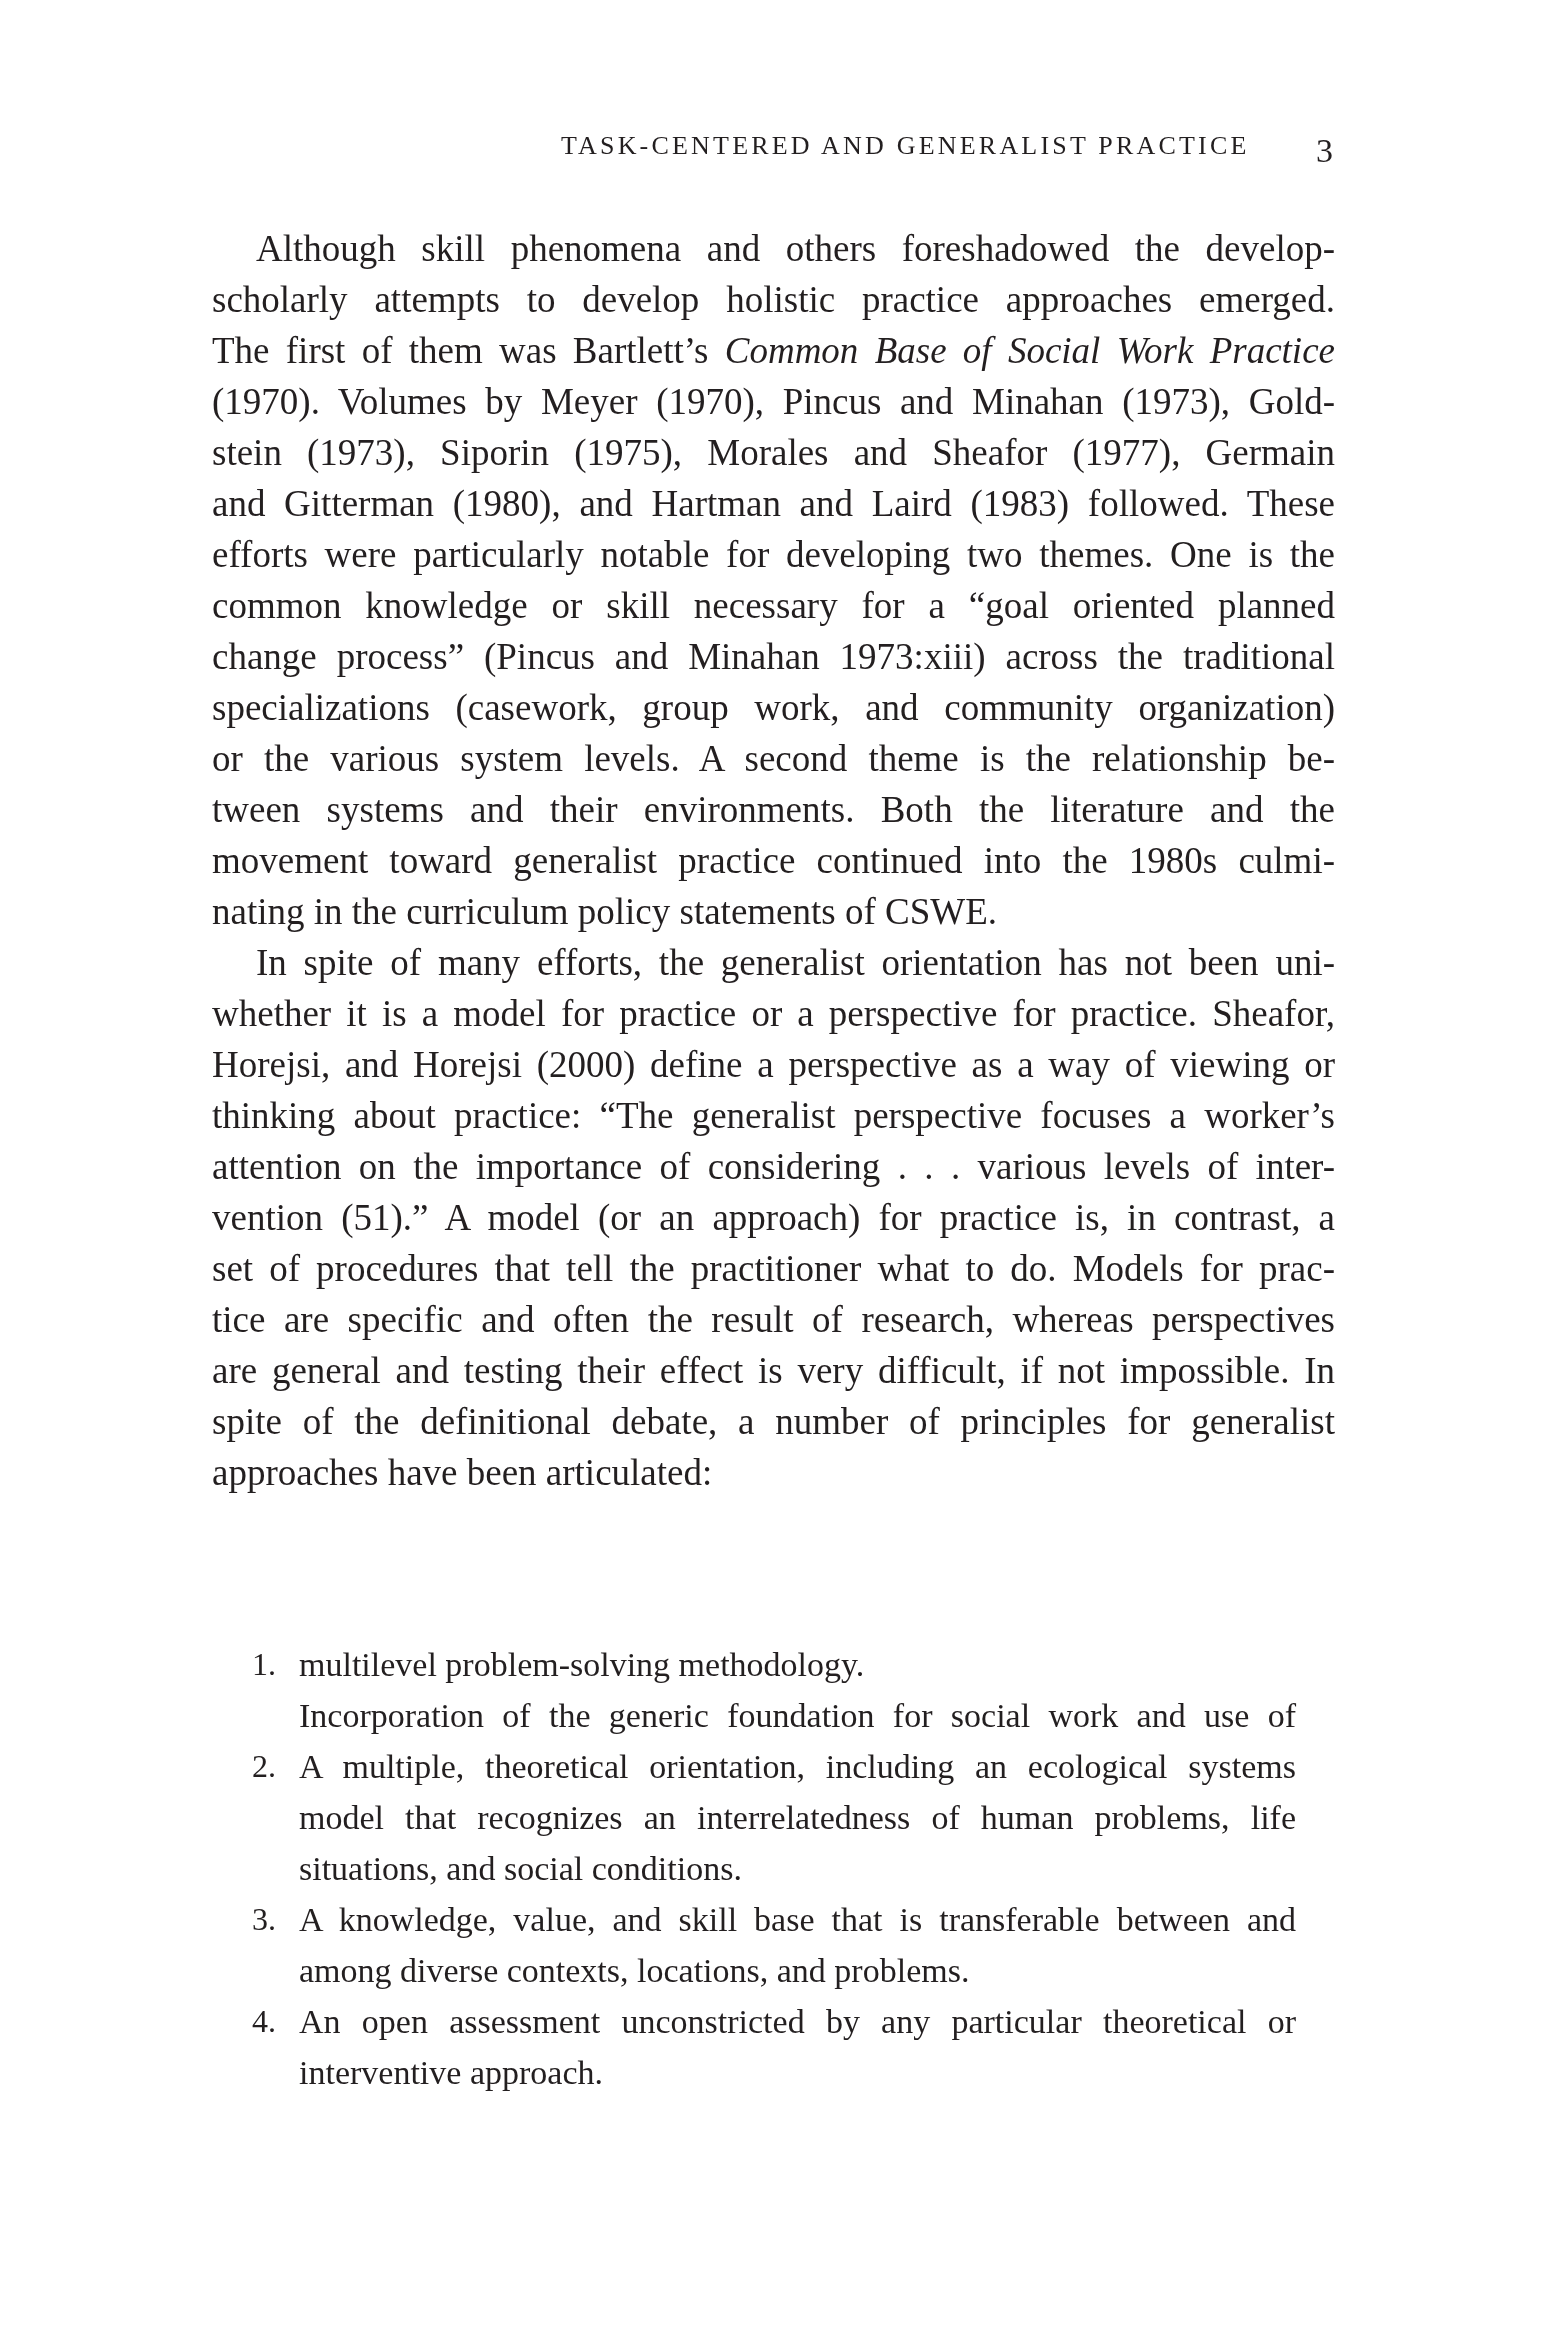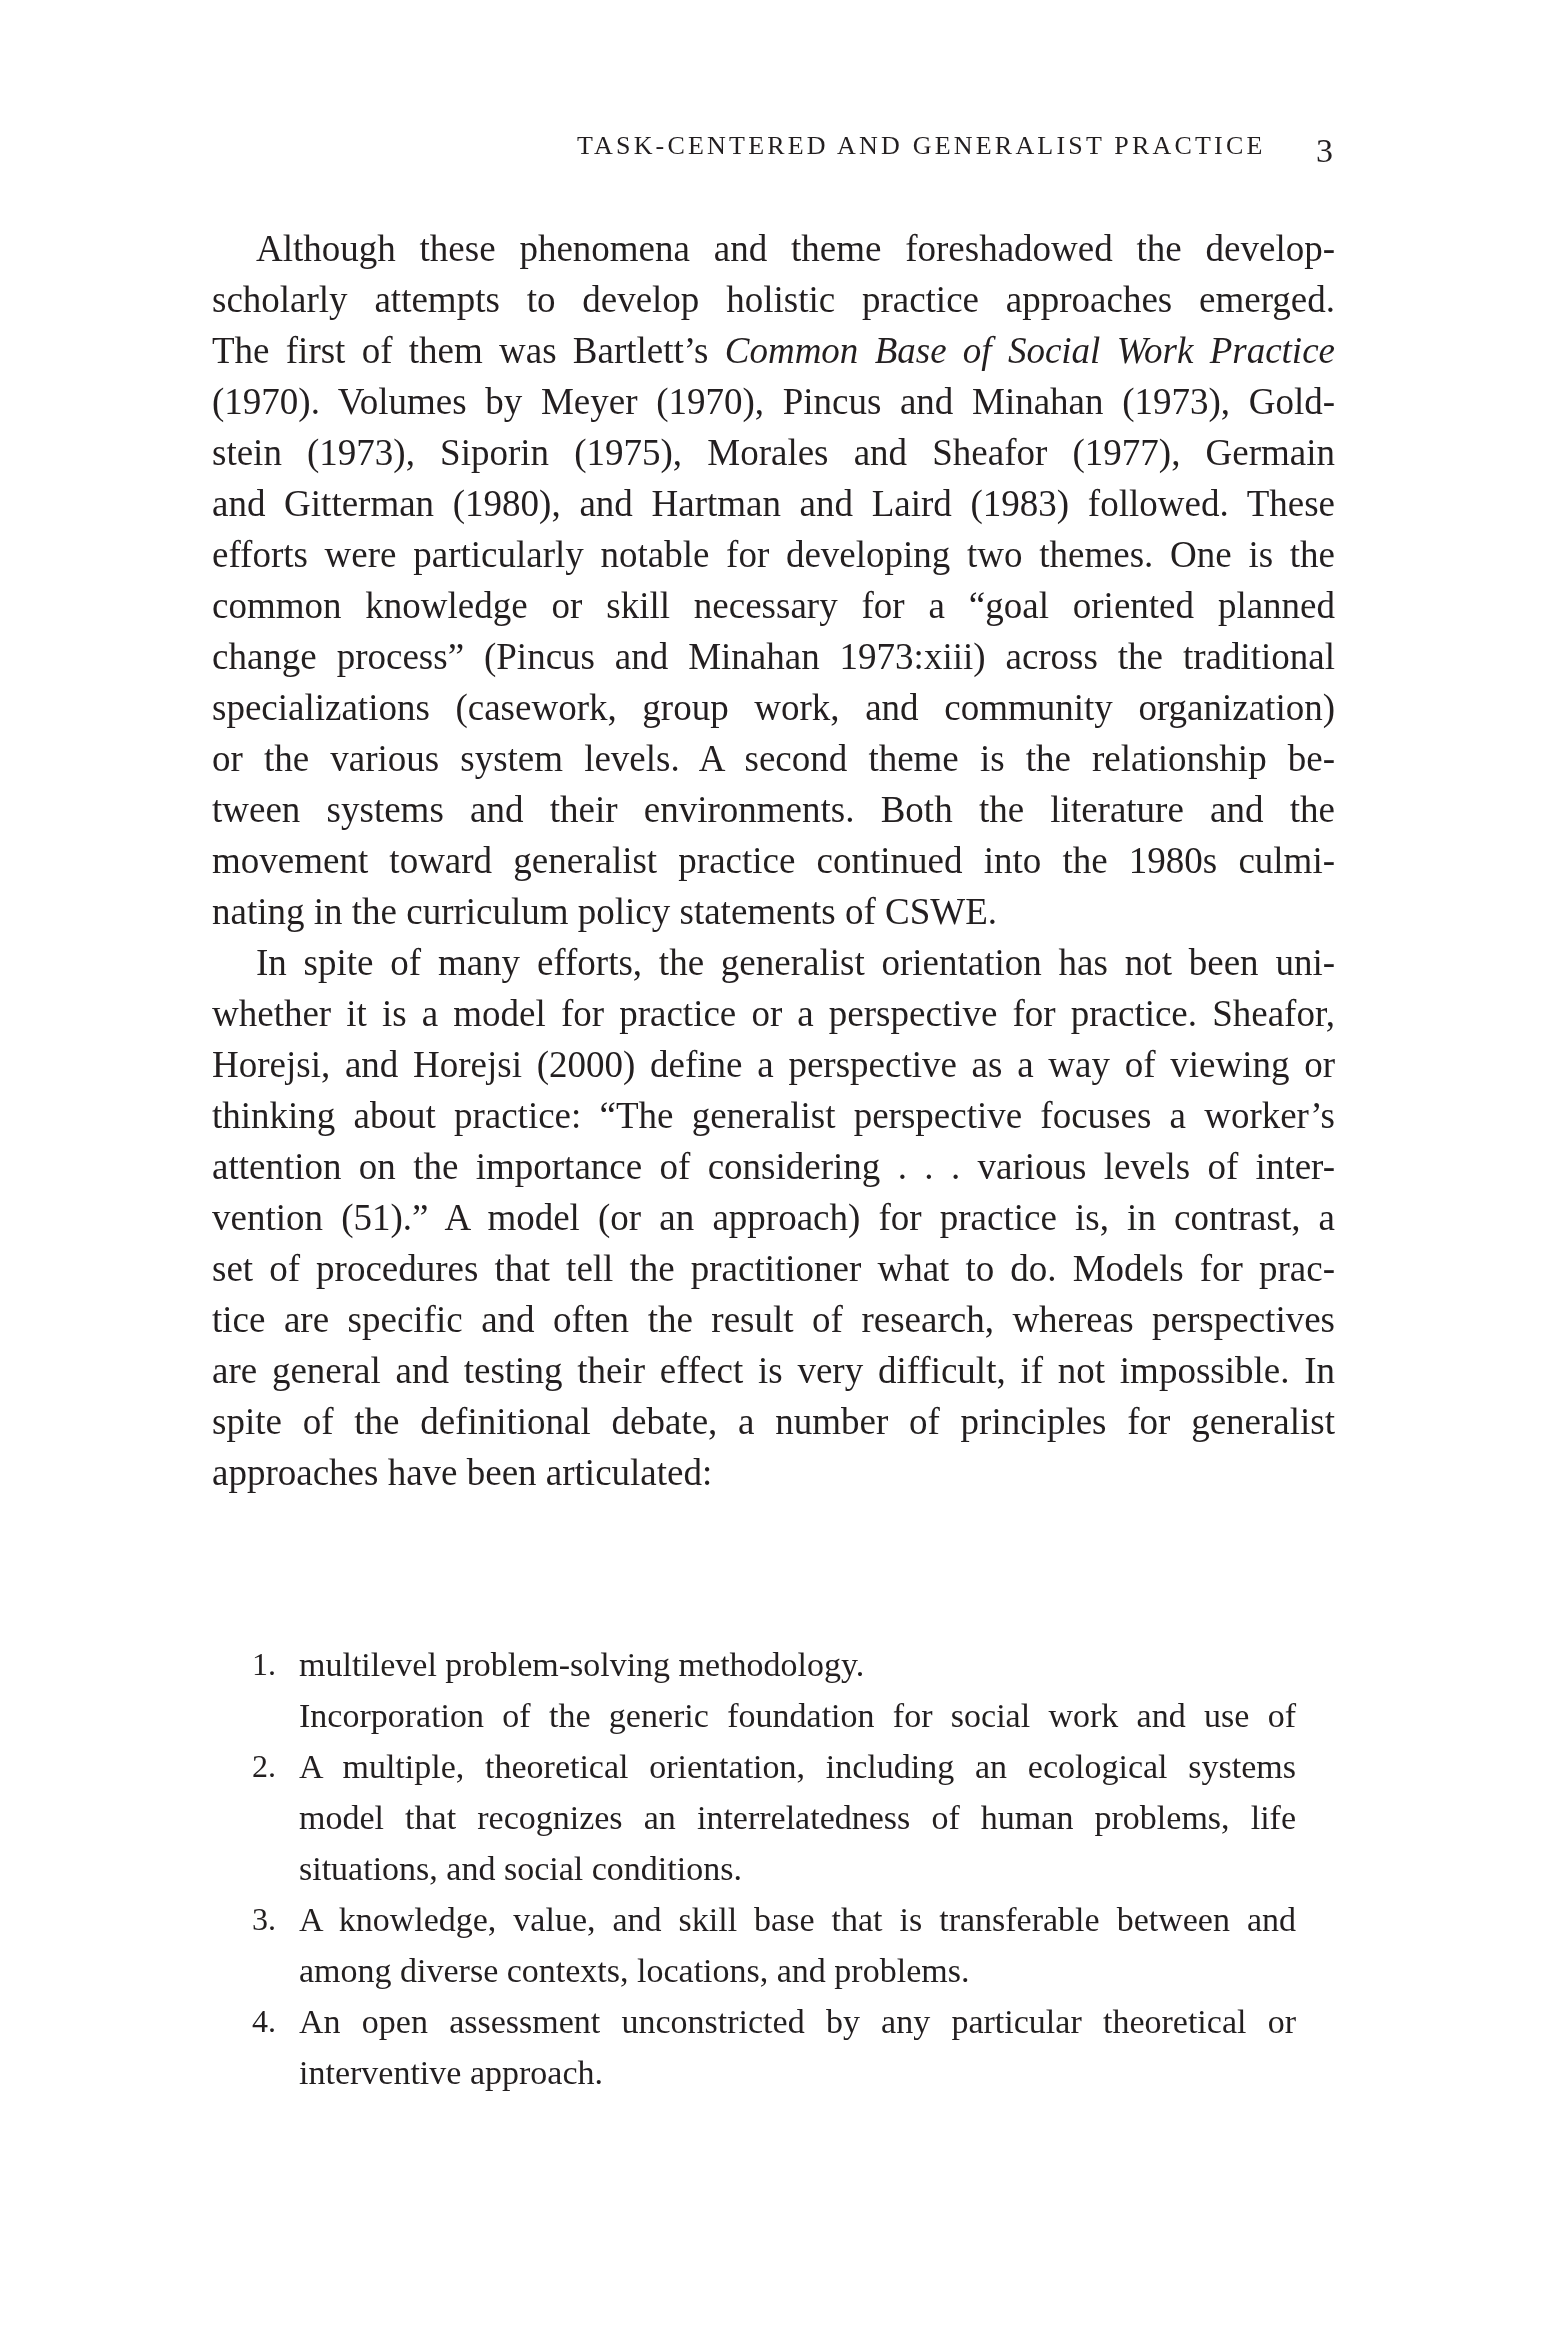--- a/index.html
+++ b/index.html
@@ -26,21 +26,21 @@
     left: 561px;
     width: 774px;
     height: 38px;
     font-size: 26px;
     letter-spacing: 3.2px;
     line-height: 38px;
     white-space: nowrap;
   }
   .running-head .rh-title {
     position: absolute;
-    left: 16px;
+    left: 0;
     top: 0;
   }
   .running-head .rh-page {
     position: absolute;
     right: 1.9px;
     top: 4.8px;
     font-size: 34px;
     letter-spacing: 0;
   }
   .body-text {
@@ -95,21 +95,21 @@
 
 <div class="page">
 
   <div class="running-head">
     <span class="rh-title">TASK-CENTERED AND GENERALIST PRACTICE</span>
     <span class="rh-page">3</span>
   </div>
 
   <div class="body-text">
     <div class="para">
-      <span class="line indent">Although these phenomena and theme foreshadowed the develop-</span>
+      <span class="line indent">Although skill phenomena and others foreshadowed the develop-</span>
       <span class="line">scholarly attempts to develop holistic practice approaches emerged.</span>
       <span class="line"><span>The first of them was Bartlett’s </span><em>Common Base of Social Work Practice</em></span>
       <span class="line">(1970). Volumes by Meyer (1970), Pincus and Minahan (1973), Gold-</span>
       <span class="line">stein (1973), Siporin (1975), Morales and Sheafor (1977), Germain</span>
       <span class="line">and Gitterman (1980), and Hartman and Laird (1983) followed. These</span>
       <span class="line">efforts were particularly notable for developing two themes. One is the</span>
       <span class="line">common knowledge or skill necessary for a “goal oriented planned</span>
       <span class="line">change process” (Pincus and Minahan 1973:xiii) across the traditional</span>
       <span class="line">specializations (casework, group work, and community organization)</span>
       <span class="line">or the various system levels. A second theme is the relationship be-</span>

